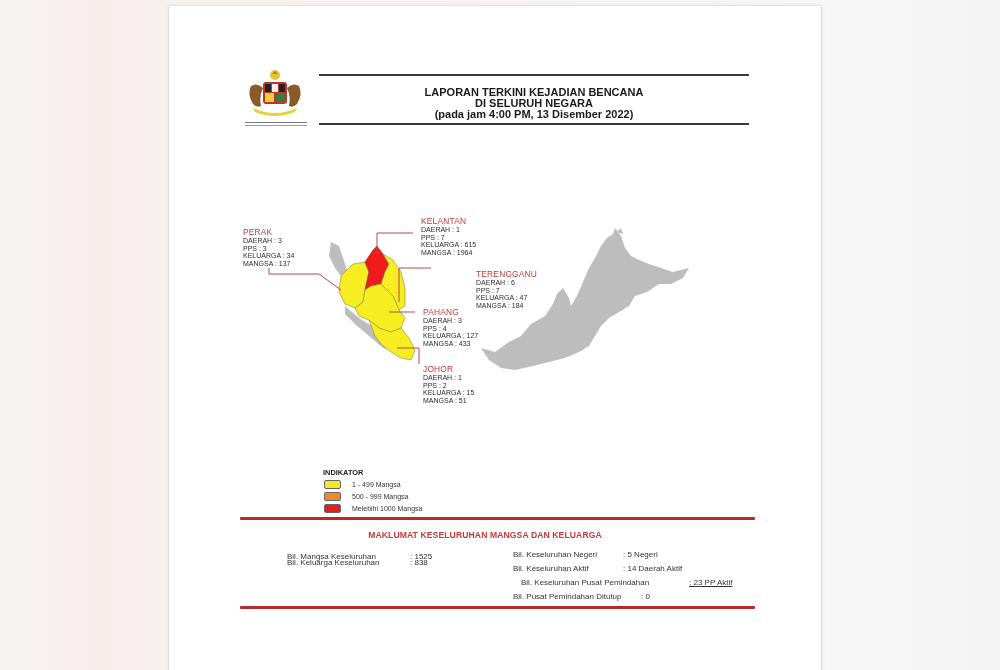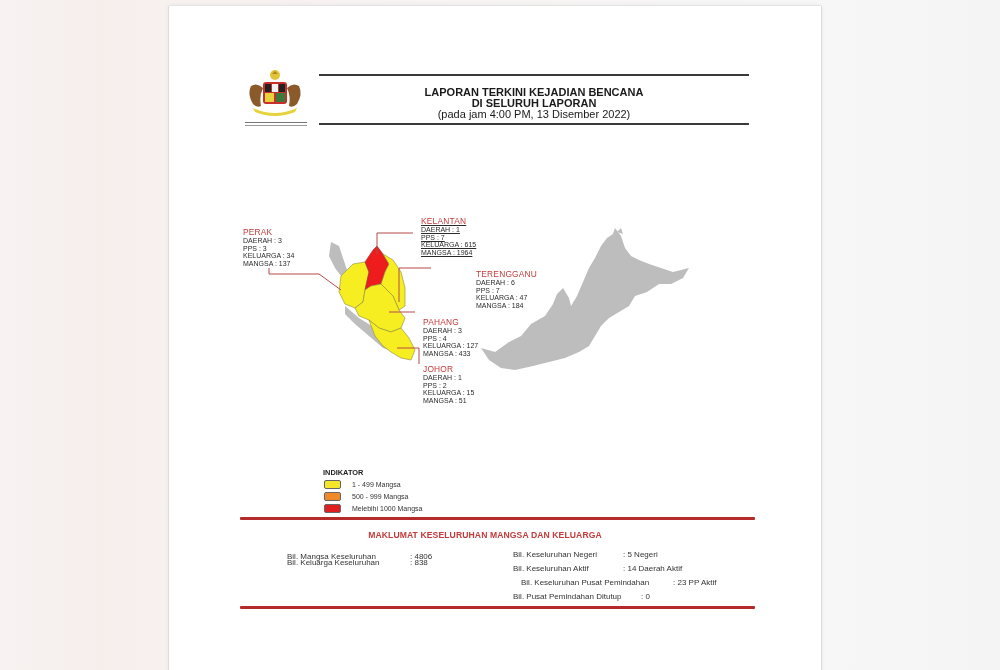--- a/index.html
+++ b/index.html
@@ -10,21 +10,21 @@
   }
   .page {
     position: absolute; left: 169px; top: 6px; width: 652px; height: 680px;
     background: #ffffff;
     box-shadow: -1px 0 0 #dcdcdc, 1px 0 0 #dcdcdc, 0 -1px 0 #e4e4e4, 0 0 6px rgba(0,0,0,0.08);
   }
   .abs { position: absolute; }
   .rule-dark { position: absolute; height: 2px; background: #3a3a3a; }
   .rule-red { position: absolute; height: 3px; background: #b52a2a; border-radius: 1px; }
   .title { position: absolute; left: 150px; width: 430px; text-align: center; color: #1a1a1a; font-weight: bold; font-size: 11px; line-height: 11px; }
-  .title .sub { font-weight: normal; }
+  .title .sub { font-weight: bold; }
   .state { position: absolute; font-size: 7px; line-height: 7.6px; color: #2a2a2a; }
   .state .name { color: #c43a3a; font-size: 8.4px; line-height: 9px; letter-spacing: 0.2px; }
   .leg-title { font-weight: bold; font-size: 7.4px; color: #222; }
   .leg-row { position: absolute; display: flex; align-items: center; font-size: 7px; color: #333; }
   .swatch { width: 15px; height: 7px; border-radius: 2px; border: 1px solid #666; margin-right: 11px; }
   .summary-title { position: absolute; left: 0; width: 652px; text-align: center; color: #c43a3a; font-weight: bold; font-size: 8.6px; letter-spacing: 0.1px; }
   .srow { position: absolute; font-size: 8px; color: #333; white-space: nowrap; }
   .srow .lbl { display: inline-block; }
   .srow .val { position: absolute; }
 </style>
@@ -49,21 +49,21 @@
     </svg>
   </div>
   <div class="abs" style="left:76px; top:116px; width:62px; height:4px;">
     <div style="height:1px; background:#777; margin-bottom:2px;"></div>
     <div style="height:1px; background:#999;"></div>
   </div>
 
   <div class="rule-dark" style="left:150px; top:68px; width:430px;"></div>
   <div class="title" style="top:81px;">
     <div>LAPORAN TERKINI KEJADIAN BENCANA</div>
-    <div>DI SELURUH LAPORAN</div>
+    <div>DI SELURUH NEGARA</div>
     <div class="sub">(pada jam 4:00 PM, 13 Disember 2022)</div>
   </div>
   <div class="rule-dark" style="left:150px; top:117px; width:430px;"></div>
 
   <svg class="abs" style="left:0; top:0;" width="652" height="450" viewBox="0 0 652 450">
 
     <path d="M162 236 L170 240 L174 252 L178 264 L172 270 L166 262 L160 250 Z" fill="#bdbdbd"></path>
     <path d="M176 300 L190 312 L206 322 L220 336 L226 346 L214 342 L200 330 L186 318 L176 308 Z" fill="#bdbdbd"></path>
 
     <path d="M172 270 L184 258 L196 256 L200 266 L196 284 L194 296 L186 302 L176 298 L170 286 Z" fill="#f7ee22" stroke="#8a8a3a" stroke-width="0.6"></path>
@@ -86,35 +86,35 @@
     <polyline points="228,342 250,342 250,358" fill="none" stroke="#b54a4a" stroke-width="1"></polyline>
   </svg>
 
   <div class="state" style="left:74px; top:222px;">
     <div class="name">PERAK</div>
     <div>DAERAH : 3</div>
     <div>PPS : 3</div>
     <div>KELUARGA : 34</div>
     <div>MANGSA : 137</div>
   </div>
-  <div class="state" style="left:252px; top:211px;text-decoration:underline;">
+  <div class="state" style="left:252px; top:211px;">
     <div class="name">KELANTAN</div>
     <div>DAERAH : 1</div>
     <div>PPS : 7</div>
     <div>KELUARGA : 615</div>
     <div>MANGSA : 1964</div>
   </div>
   <div class="state" style="left:275px; top:264px;margin-left:32px;">
     <div class="name">TERENGGANU</div>
     <div>DAERAH : 6</div>
     <div>PPS : 7</div>
     <div>KELUARGA : 47</div>
     <div>MANGSA : 184</div>
   </div>
-  <div class="state" style="left:254px; top:312px;">
+  <div class="state" style="left:254px; top:302px;">
     <div class="name">PAHANG</div>
     <div>DAERAH : 3</div>
     <div>PPS : 4</div>
     <div>KELUARGA : 127</div>
     <div>MANGSA : 433</div>
   </div>
   <div class="state" style="left:254px; top:359px;">
     <div class="name">JOHOR</div>
     <div>DAERAH : 1</div>
     <div>PPS : 2</div>
@@ -138,34 +138,34 @@
 
   <div class="rule-red" style="left:71px; top:511px; width:515px;"></div>
   <div class="summary-title" style="top:524px; left:-10px;">MAKLUMAT KESELURUHAN MANGSA DAN KELUARGA</div>
 
   <div class="srow" style="left:118px; top:552px;">
     <span class="lbl">Bil. Keluarga Keseluruhan</span>
     <span class="val" style="left:123px;">: 838</span>
   </div>
   <div class="srow" style="left:118px; top:546px;">
     <span class="lbl">Bil. Mangsa Keseluruhan</span>
-    <span class="val" style="left:123px;">: 4806</span>
+    <span class="val" style="left:123px;">: 1525</span>
   </div>
 
   <div class="srow" style="left:344px; top:544px;text-align:center;">
     <span class="lbl">Bil. Keseluruhan Negeri</span>
     <span class="val" style="left:110px;">: 5 Negeri</span>
   </div>
   <div class="srow" style="left:344px; top:558px;">
     <span class="lbl">Bil. Keseluruhan Aktif</span>
     <span class="val" style="left:110px;">: 14 Daerah Aktif</span>
   </div>
   <div class="srow" style="left:344px; top:572px;margin-left:8px;">
     <span class="lbl">Bil. Keseluruhan Pusat Pemindahan</span>
-    <span class="val" style="left:152px;">: 23 PP Aktif</span>
+    <span class="val" style="left:168px;text-decoration:underline;">: 23 PP Aktif</span>
   </div>
   <div class="srow" style="left:344px; top:586px;">
     <span class="lbl">Bil. Pusat Pemindahan Ditutup</span>
     <span class="val" style="left:128px;">: 0</span>
   </div>
 
   <div class="rule-red" style="left:71px; top:600px; width:515px;"></div>
 </div>
 
 </body></html>

